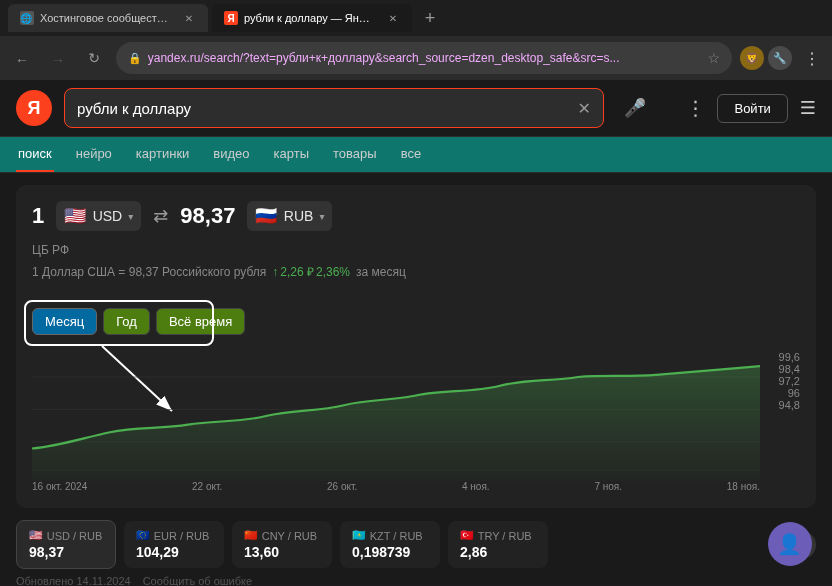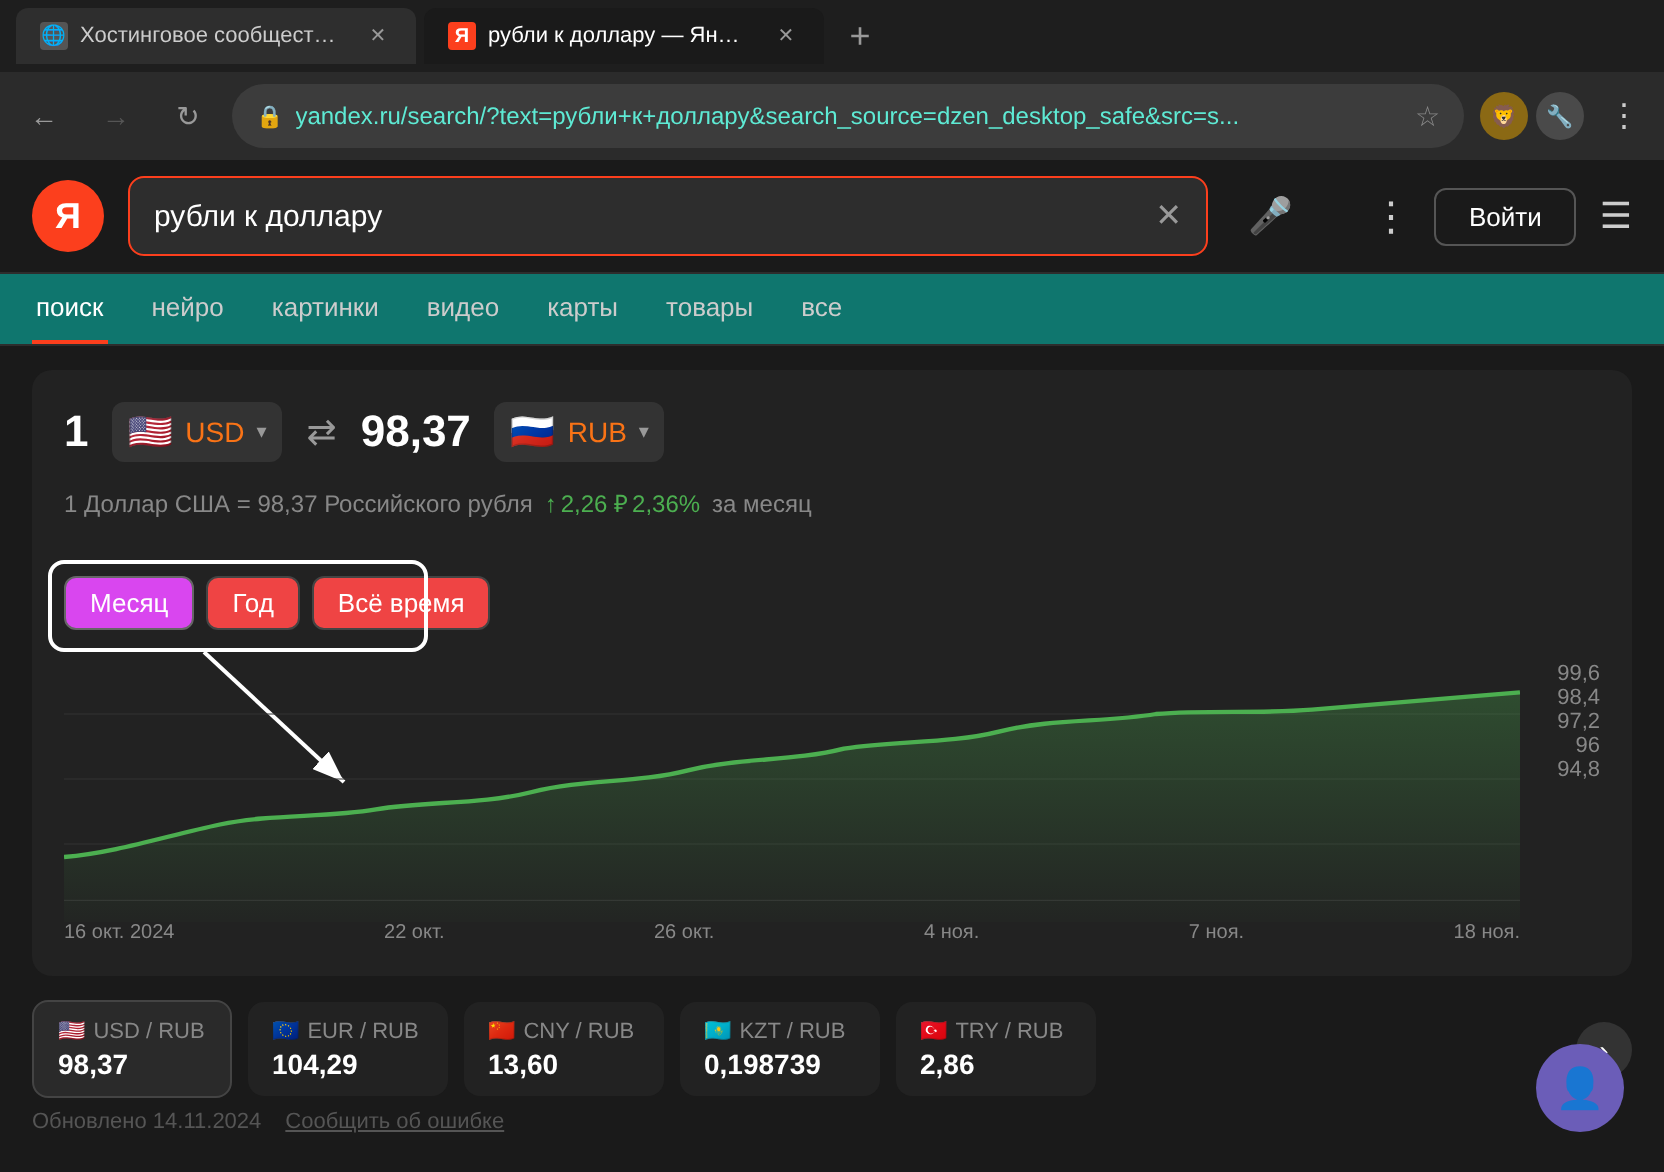--- a/index.html
+++ b/index.html
@@ -116,21 +116,21 @@
     }
 
     .lock-icon {
       color: #888;
       font-size: 11px;
     }
 
     .address-text {
       flex: 1;
       font-size: 12px;
-      color: #5eead4;
+      color: #f0abfc;
       white-space: nowrap;
       overflow: hidden;
       text-overflow: ellipsis;
     }
 
     .star-icon {
       color: #888;
       font-size: 14px;
     }
 
@@ -314,21 +314,21 @@
       padding: 4px 8px;
       cursor: pointer;
     }
 
     .flag {
       font-size: 18px;
     }
 
     .currency-code {
       font-size: 14px;
-      color: #f97316;
+      color: #e5e5e5;
     }
 
     .chevron-down {
       font-size: 10px;
       color: #999;
     }
 
     .swap-icon {
       font-size: 18px;
       color: #999;
@@ -375,26 +375,26 @@
       gap: 6px;
       margin-bottom: 12px;
     }
 
     .period-btn {
       padding: 5px 12px;
       border-radius: 6px;
       font-size: 13px;
       cursor: pointer;
       border: 1px solid #444;
-      background: #ef4444;
+      background: #4d7c0f;
       color: #fff;
     }
 
     .period-btn.active {
-      background: #d946ef;
+      background: #0369a1;
       border-color: #666;
     }
 
     
     .chart-container {
       position: relative;
       height: 130px;
       margin-top: 4px;
     }
 
@@ -561,20 +561,21 @@
       <span class="swap-icon">⇄</span>
       <span class="currency-result">98,37</span>
       <div class="currency-selector">
         <span class="flag">🇷🇺</span>
         <span class="currency-code">RUB</span>
         <span class="chevron-down">▾</span>
       </div>
     </div>
 
     
+    <div class="cbrf-info">ЦБ РФ</div>
     <div class="rate-info">
       <span class="rate-text">1 Доллар США = 98,37 Российского рубля</span>
       <span class="rate-change">
         <span style="color:#4caf50;">↑</span>
         <span>2,26 ₽</span>
         <span>2,36%</span>
       </span>
       <span class="rate-period">за месяц</span>
     </div>
 

